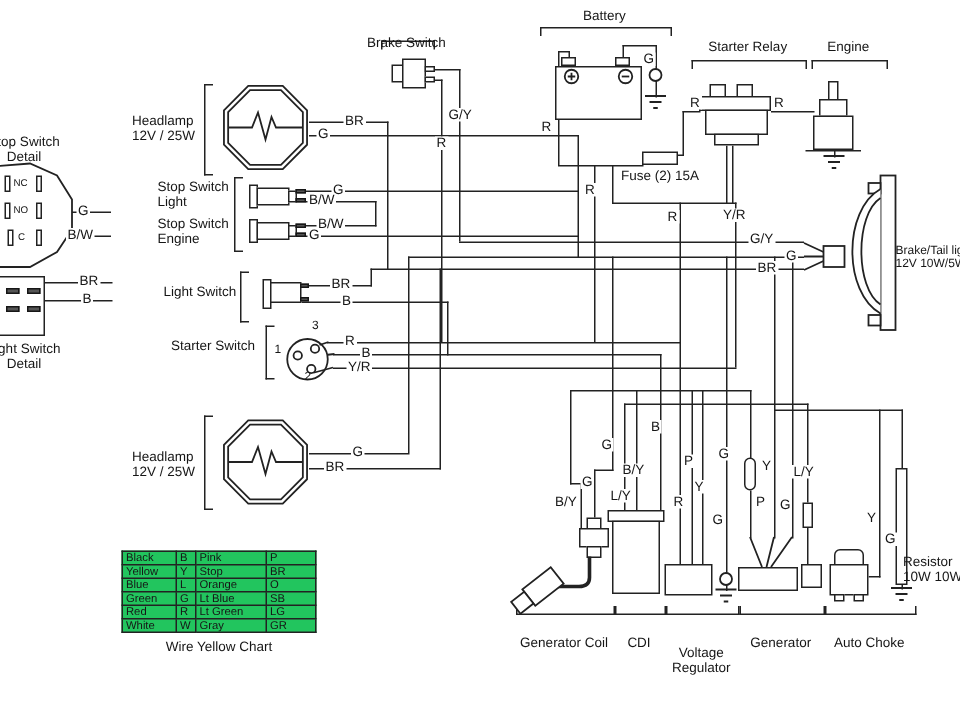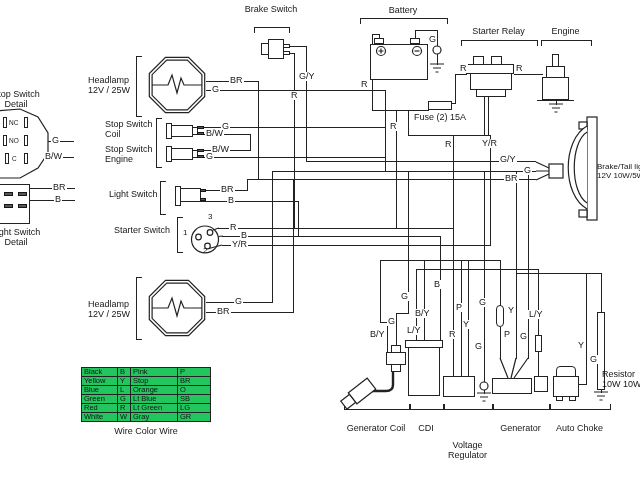--- a/index.html
+++ b/index.html
@@ -153,32 +153,32 @@
     <path d="M500,358 L508,378 M516,358 L511,378 M528,358 L514,378"></path>
 
     <path stroke-width="2.4" d="M393,371 V385 Q393,391 386,391 H372"></path>
     <g transform="rotate(-38 362 391)">
       <rect x="350" y="384" width="24" height="14" fill="#fff"></rect>
       <rect x="339" y="386" width="11" height="10" fill="#fff"></rect>
     </g>
   </g>
 </svg>
 
-<div class="lbl c" style="left:242px;top:4px;width:58px">Brake Switch</div>
+<div class="lbl c" style="left:242px;top:23px;width:58px">Brake Switch</div>
 <div class="lbl c" style="left:360px;top:5px;width:86px">Battery</div>
 <div class="lbl c" style="left:461px;top:26px;width:75px">Starter Relay</div>
 <div class="lbl c" style="left:541px;top:26px;width:49px">Engine</div>
 <div class="lbl c" style="left:410px;top:112px;width:60px">Fuse (2) 15A</div>
 <div class="lbl" style="left:88px;top:75px">
   <span style="display:block">Headlamp</span>
   <span style="display:block">12V / 25W</span>
 </div>
 <div class="lbl" style="left:105px;top:119px">
   <span style="display:block">Stop Switch</span>
-  <span style="display:block">Coil</span>
+  <span style="display:block">Light</span>
 </div>
 <div class="lbl" style="left:105px;top:144px">
   <span style="display:block">Stop Switch</span>
   <span style="display:block">Engine</span>
 </div>
 <div class="lbl" style="left:109px;top:189px">Light Switch</div>
 <div class="lbl" style="left:114px;top:225px">Starter Switch</div>
 <div class="lbl" style="left:88px;top:299px">
   <span style="display:block">Headlamp</span>
   <span style="display:block">12V / 25W</span>
@@ -194,27 +194,27 @@
 <div class="lbl sm" style="left:597px;top:162px">
   <span style="display:block">Brake/Tail light</span>
   <span style="display:block">12V 10W/5W</span>
 </div>
 <div class="lbl" style="left:602px;top:369px">
   <span style="display:block">Resistor</span>
   <span style="display:block">10W 10W</span>
 </div>
 <div class="lbl c" style="left:344px;top:423px;width:64px">Generator Coil</div>
 <div class="lbl c" style="left:410px;top:423px;width:32px">CDI</div>
-<div class="lbl c" style="left:444px;top:440px;width:47px">
+<div class="lbl c" style="left:444px;top:430px;width:47px">
   <span style="display:block">Voltage</span>
   <span style="display:block">Regulator</span>
 </div>
 <div class="lbl c" style="left:493px;top:423px;width:55px">Generator</div>
 <div class="lbl c" style="left:550px;top:423px;width:59px">Auto Choke</div>
-<div class="lbl c" style="left:100px;top:426px;width:92px">Wire Color Wire</div>
+<div class="lbl c" style="left:100px;top:426px;width:92px">Wire Yellow Chart</div>
 
 <span class="pin" style="left:183px;top:229px">1</span>
 <span class="pin" style="left:208px;top:213px">3</span>
 <span class="pin" style="left:203px;top:247px">2</span>
 
 <table class="wcc">
   <colgroup>
       <col style="width:36px">
       <col style="width:13px">
       <col style="width:47px">

